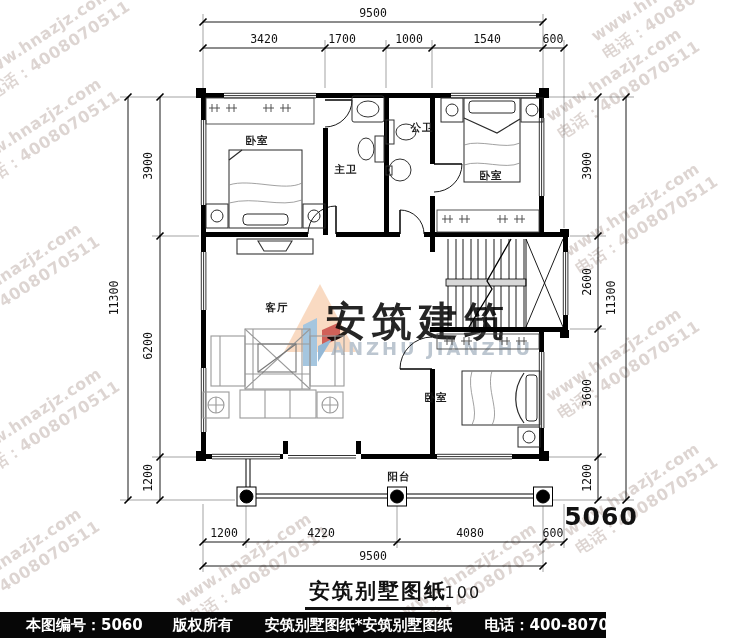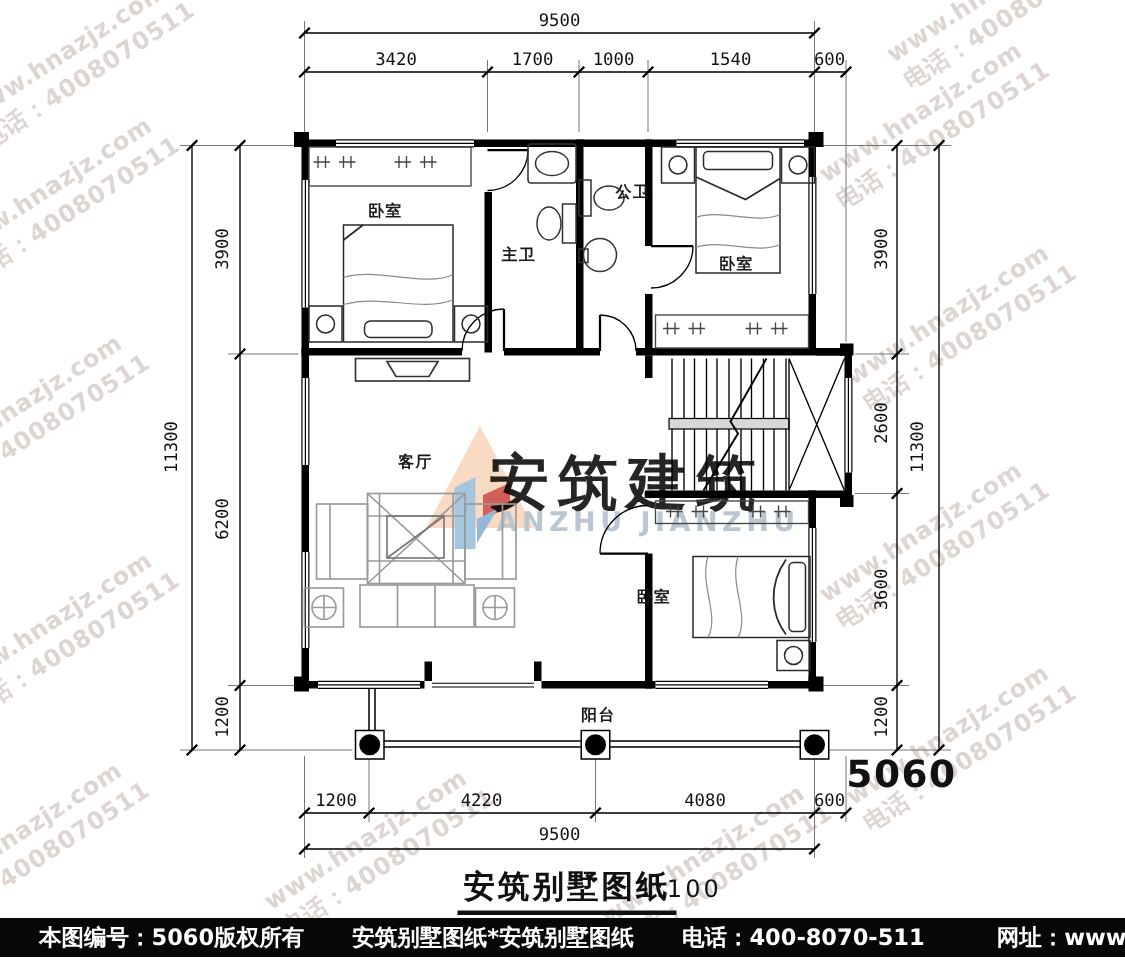--- a/index.html
+++ b/index.html
@@ -23,21 +23,21 @@
   .dim{font-family:"DejaVu Sans Mono","Liberation Mono",monospace;font-size:11.5px;}
   .vert{transform:translate(-50%,-50%) rotate(-90deg);}
   .room{font-size:10.5px;font-weight:700;letter-spacing:1px;color:#1a1a1a;}
   .dwg-no{font-size:25px;font-weight:700;letter-spacing:1px;}
   .title-wrap{position:absolute;left:305px;top:577px;z-index:3;border-bottom:3px solid #111;
               padding:0 4px 2px 4px;}
   .title-txt{font-size:21px;font-weight:700;letter-spacing:2px;color:#111;}
   .scale-txt{position:absolute;left:425px;top:583px;z-index:3;font-size:16px;color:#111;
              letter-spacing:2px;}
   
-  #footer{position:absolute;left:0;top:612px;width:750px;height:26px;background:#070707;
+  #footer{position:absolute;left:0;top:612px;width:606px;height:26px;background:#070707;
           z-index:4;display:flex;align-items:center;color:#fff;font-size:15px;font-weight:700;}
   #footer .f-item{white-space:nowrap;}
 </style>
 </head>
 <body>
 
 <div id="stage">
 
   <div class="wm" style="left:-30px;top:20px">
       <span>www.hnazjz.com</span>
@@ -273,21 +273,21 @@
         <circle cx="246.5" cy="496.5" r="6.5" fill="#000"></circle>
       <rect x="387.5" y="487" width="19" height="19" fill="#fff"></rect>
         <circle cx="397" cy="496.5" r="6.5" fill="#000"></circle>
       <rect x="533.5" y="487" width="19" height="19" fill="#fff"></rect>
         <circle cx="543" cy="496.5" r="6.5" fill="#000"></circle>
     </g>
   </svg>
 
   <div class="lbl dim" style="left:373px;top:13px">9500</div>
   <div class="lbl dim" style="left:264px;top:39px">3420</div>
-  <div class="lbl dim" style="left:355px;top:39px">1700</div>
+  <div class="lbl dim" style="left:342px;top:39px">1700</div>
   <div class="lbl dim" style="left:409px;top:39px">1000</div>
   <div class="lbl dim" style="left:487px;top:39px">1540</div>
   <div class="lbl dim" style="left:553px;top:39px">600</div>
 
   <div class="lbl dim" style="left:224px;top:533px">1200</div>
   <div class="lbl dim" style="left:321px;top:533px">4220</div>
   <div class="lbl dim" style="left:470px;top:533px">4080</div>
   <div class="lbl dim" style="left:553px;top:533px">600</div>
   <div class="lbl dim" style="left:373px;top:556px">9500</div>
 
@@ -311,19 +311,19 @@
   <div class="lbl room" style="left:399px;top:477px">阳台</div>
 
   <div class="lbl dwg-no" style="left:601px;top:516px">5060</div>
   <div class="title-wrap">
     <span class="title-txt">安筑别墅图纸</span>
   </div>
   <div class="scale-txt">1:100</div>
 
   <div id="footer">
     <span class="f-item" style="margin-left:26px">本图编号：5060</span>
-    <span class="f-item" style="">版权所有</span>
+    <span class="f-item" style="margin-left:30px">版权所有</span>
     <span class="f-item" style="margin-left:32px">安筑别墅图纸*安筑别墅图纸</span>
     <span class="f-item" style="margin-left:32px">电话：400-8070-511</span>
     <span class="f-item" style="margin-left:48px">网址：www.hnazjz.com</span>
   </div>
 
 </div>
 
 </body></html>

